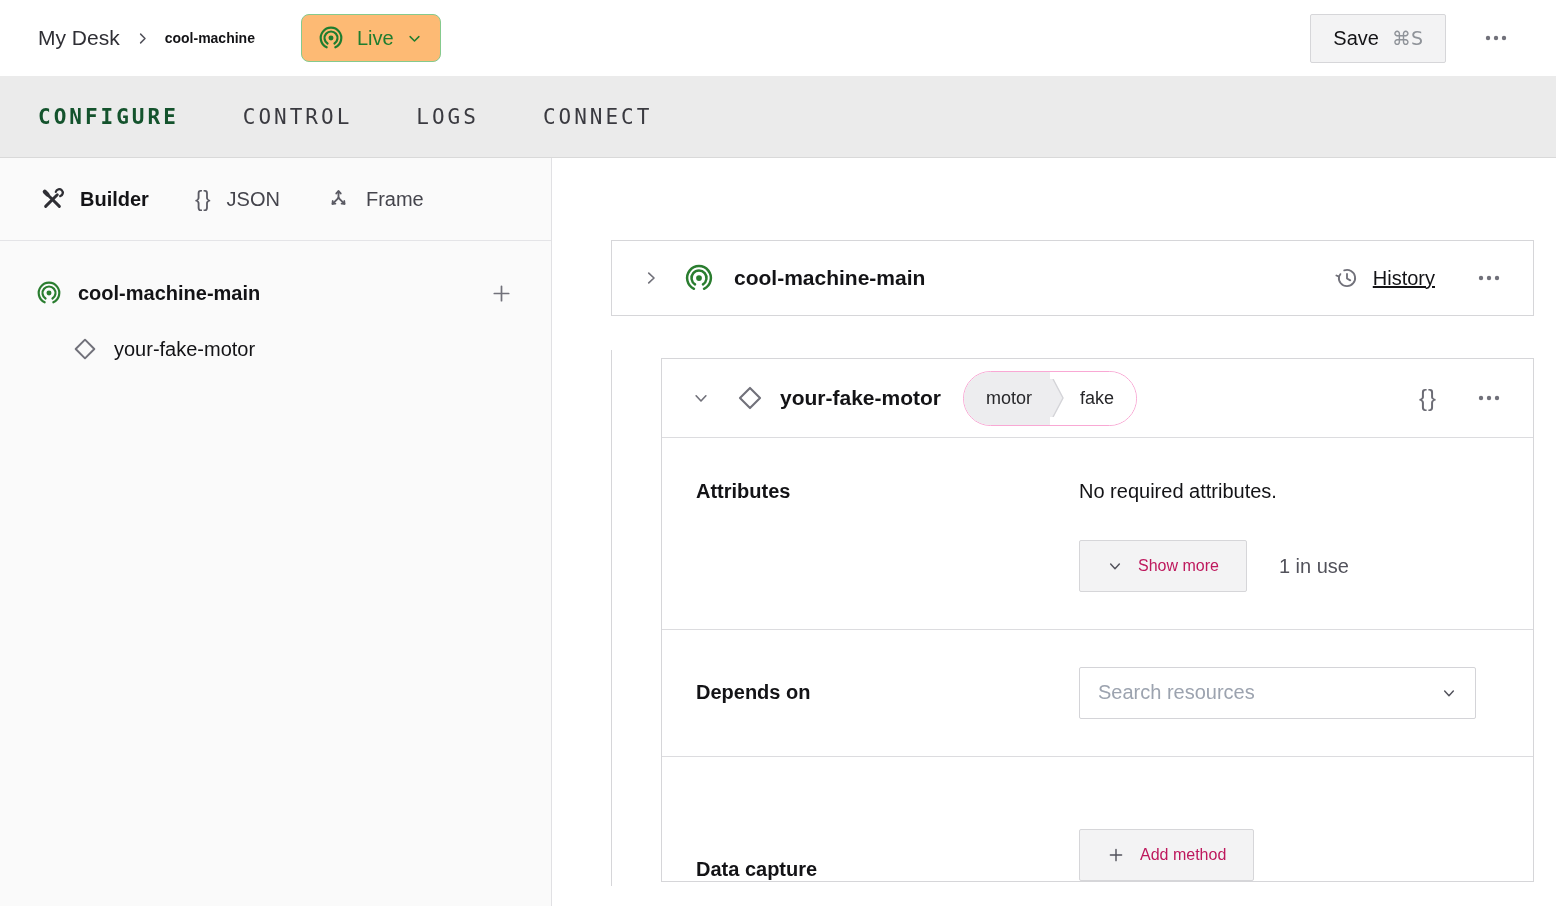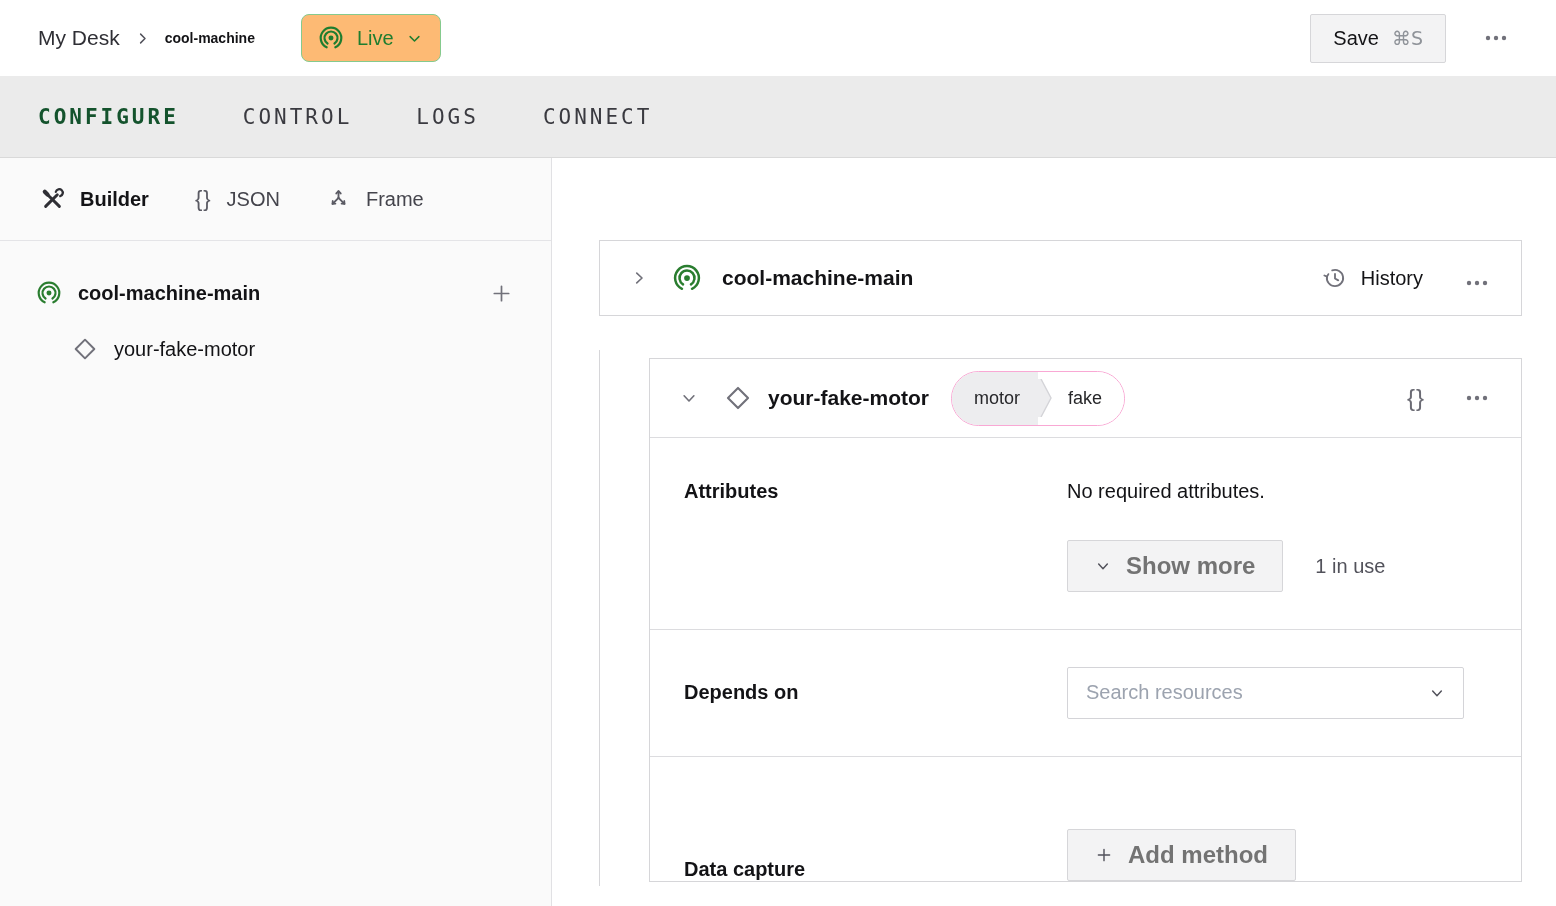--- a/index.html
+++ b/index.html
@@ -26,21 +26,21 @@
     display:flex; align-items:center; padding:4px; }
 
   
   .nav-tabs { height:82px; background:#ebebeb; border-bottom:1px solid #d9d9d9;
     display:flex; align-items:center; gap:64px; padding:0 38px;
     font-family:"DejaVu Sans Mono","Liberation Mono",monospace; }
   .nav-tab { font-size:21px; letter-spacing:3px; color:#3a3a40; cursor:pointer; }
   .nav-tab.active { font-weight:700; color:#14532d;text-align:right; }
 
   
-  .content { display:flex; height:748px; }
+  .content { display:flex; height:748px;gap:12px; }
   .sidebar { width:552px; flex:none; background:#fafafa; border-right:1px solid #e1e1e4; }
   .view-tabs { height:83px; display:flex; align-items:center; gap:46px;
     padding:0 40px; border-bottom:1px solid #e4e4e7; }
   .view-tab { display:flex; align-items:center; gap:15px; cursor:pointer; }
   .view-tab .vt-label { font-size:20px; color:#44444c; }
   .view-tab.active .vt-label { font-weight:700; color:#131316; }
   .braces-glyph { font-size:22px; color:#5a5a63; font-weight:400; letter-spacing:1px; }
 
   .tree { padding-top:30px; }
   .tree-row { height:44px; display:flex; align-items:center; }
@@ -54,21 +54,21 @@
   .main { flex:1; position:relative; background:#fff; }
 
   
   .part-card { position:absolute; left:47px; top:82px; width:923px; height:76px;
     background:#fff; border:1px solid #d6d6d9; display:flex; align-items:center;
     padding:0 28px; }
   .collapse-btn { background:none; border:none; cursor:pointer; display:flex;
     align-items:center; padding:2px; }
   .part-card .card-title { margin-left:20px; font-size:21px; font-weight:700; }
   .part-card .machine-icon-wrap { margin-left:22px; display:flex; }
-  .card-right { margin-left:auto; display:flex; align-items:flex-end; }
+  .card-right { margin-left:auto; display:flex; align-items:center;text-decoration:underline; }
   .history-btn { background:none; border:none; cursor:pointer; display:flex;
     align-items:center; gap:13px; }
   .history-label { font-size:20px; color:#131316; }
   .card-right .dots-btn { margin-left:38px; }
 
   .tree-line { position:absolute; left:47px; top:192px; height:536px;
     border-left:1px solid #d6d6d9; }
 
   
   .component-card { position:absolute; left:97px; top:200px; width:873px; height:524px;
@@ -89,21 +89,21 @@
   .comp-header .braces-glyph { font-size:24px; color:#6b6b74; }
   .comp-header .dots-btn { margin-left:36px; }
 
   .section { display:flex; padding-left:34px; padding-right:28px; }
   .sec-label { width:383px; flex:none; font-size:20px; font-weight:600; color:#131316; }
   .sec-attributes { height:193px; border-bottom:1px solid #dcdcdf; padding-top:42px; }
   .empty-text { font-size:20px; color:#131316; }
   .show-more-row { margin-top:37px; display:flex; align-items:center; }
   .ui-btn { height:52px; display:flex; align-items:center; gap:15px; padding:0 27px;
     background:#f3f3f4; border:1px solid #d6d6d9; border-radius:2px; cursor:pointer; }
-  .ui-btn .btn-label { font-size:24px; font-weight:700; color:#737373; }
+  .ui-btn .btn-label { font-size:16px; font-weight:400; color:#be185d; }
   .in-use { margin-left:32px; font-size:20px; color:#52525b; }
 
   .sec-depends { height:127px; border-bottom:1px solid #dcdcdf; align-items:center; }
   .resource-select { width:397px; height:52px; border:1px solid #d4d4d8; background:#fff;
     border-radius:2px; display:flex; align-items:center; padding:0 18px; cursor:pointer; }
   .resource-select input { flex:1; border:none; outline:none; background:transparent;
     font-size:20px; font-family:inherit; color:#6d28d9; min-width:0; }
   .resource-select input::placeholder { color:#9ca3af; }
 
   .sec-capture { height:125px; align-items:flex-end; }

